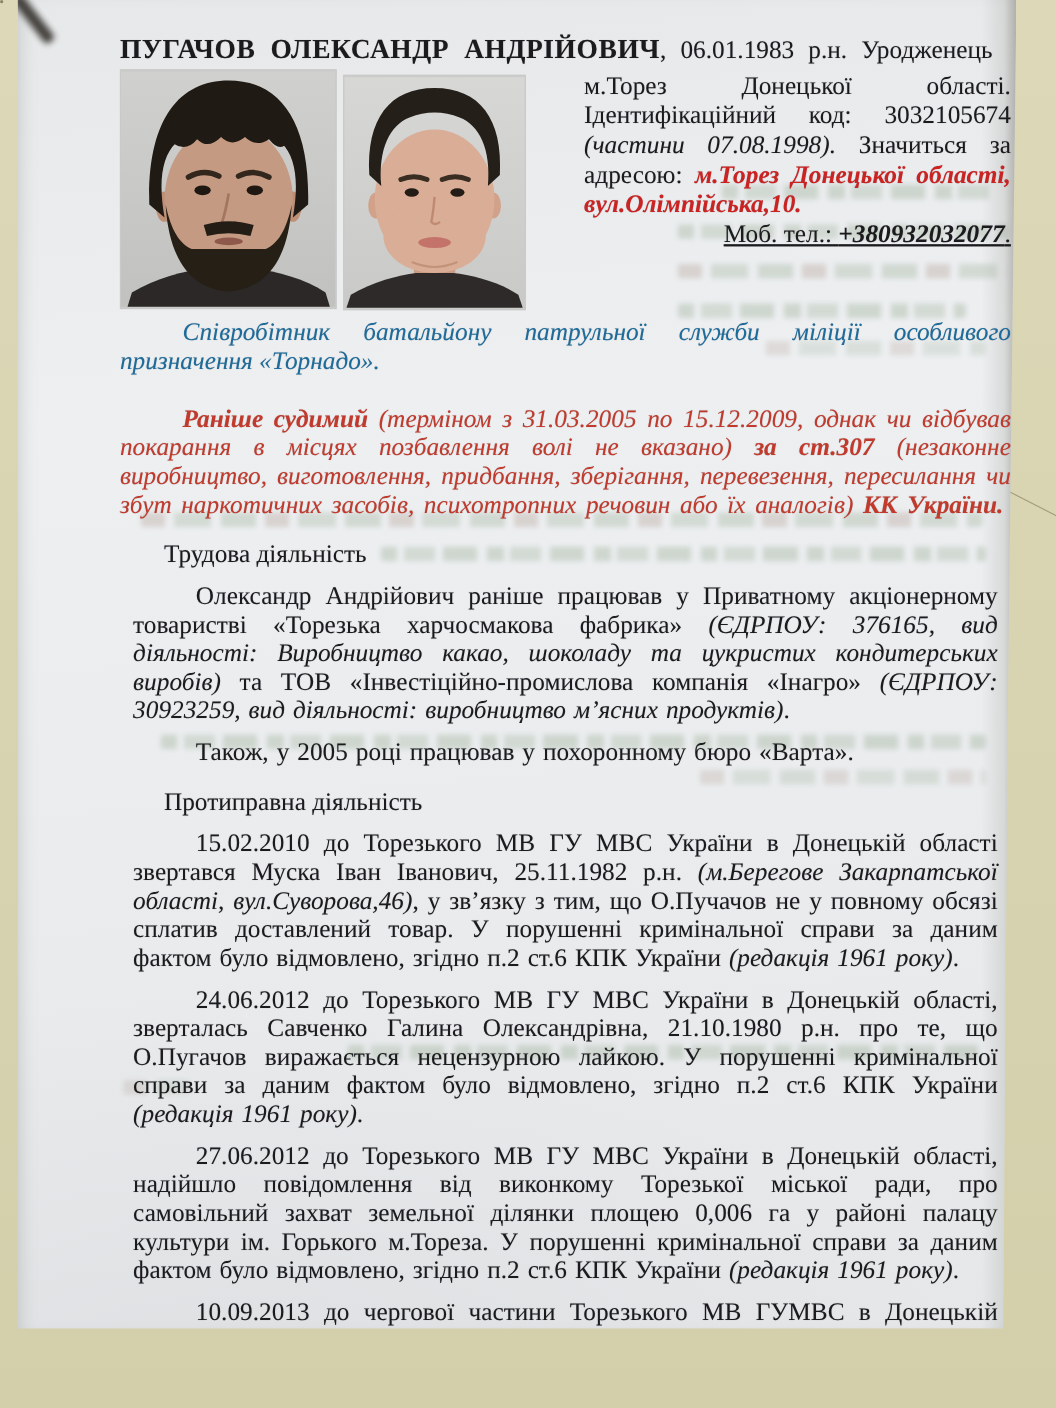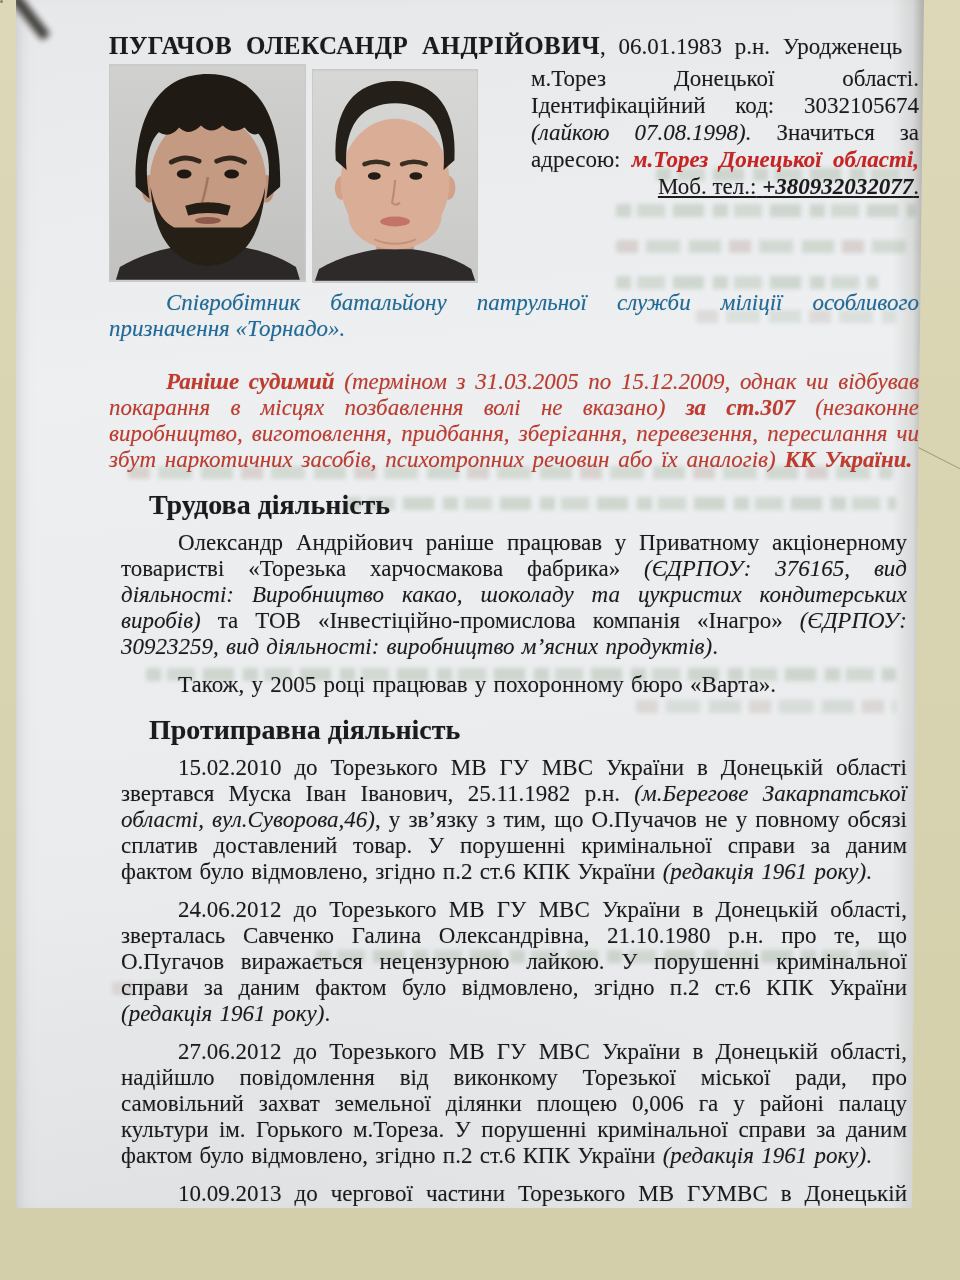--- a/index.html
+++ b/index.html
@@ -57,21 +57,21 @@
   .photo2{width:166px;height:212px;margin-top:5px;}
   .info{flex:1;margin-left:17px;padding-top:1px;line-height:27px;}
   .info-line{display:flex;justify-content:space-between;}
   .info-left{display:block;}
   .info-center{text-align:right;padding-left:34px;text-decoration:underline;}
   .addr-red{color:#cb2222;font-weight:bold;font-style:italic;}
   .blue-para{margin:7px 0 0;color:#1d6b9a;font-weight:normal;font-style:italic;
     text-align:justify;text-indent:57px;}
   .red-para{margin:27px 0 0;color:#c23a2c;font-style:italic;text-align:justify;
     text-indent:57px;word-spacing:3px;}
-  .sec{font-size:28px;margin:19px 0 0 40px;font-weight:bold;}
+  .sec{font-size:23px;margin:19px 0 0 40px;font-weight:normal;}
   .para{margin:12px;text-align:justify;text-indent:57px;word-spacing:1.5px;}
 </style>
 </head>
 <body>
 
 <div class="desk-speck"></div>
 <div class="desk-scratch"></div>
 
 <div class="paper">
 
@@ -150,31 +150,32 @@
           <span>м.Торез</span>
           <span>Донецької</span>
           <span>області.</span>
         </div>
         <div class="info-line">
           <span>Ідентифікаційний</span>
           <span>код:</span>
           <span>3032105674</span>
         </div>
         <div class="info-line">
-          <span class="i">(лайкою</span>
+          <span class="i">(частини</span>
           <span class="i">07.08.1998).</span>
           <span>Значиться</span>
           <span>за</span>
         </div>
         <div class="info-line">
           <span>адресою:</span>
           <span class="addr-red">м.Торез</span>
           <span class="addr-red">Донецької</span>
           <span class="addr-red">області,</span>
         </div>
+        <div class="info-left addr-red">вул.Олімпійська,10.</div>
         <div class="info-center"><span>Моб. тел.:</span> <span class="bi">+380932032077</span><span>.</span></div>
       </div>
     </div>
 
     <p class="blue-para">Співробітник батальйону патрульної служби міліції особливого призначення «Торнадо».</p>
 
     <p class="red-para"><span class="b">Раніше судимий </span><span>(терміном з 31.03.2005 по 15.12.2009, однак чи відбував покарання в місцях позбавлення волі не вказано) </span><span class="b">за ст.307 </span><span>(незаконне виробництво, виготовлення, придбання, зберігання, перевезення, пересилання чи збут наркотичних засобів, психотропних речовин або їх аналогів) </span><span class="b">КК України.</span></p>
 
     <h3 class="sec">Трудова діяльність</h3>
 

